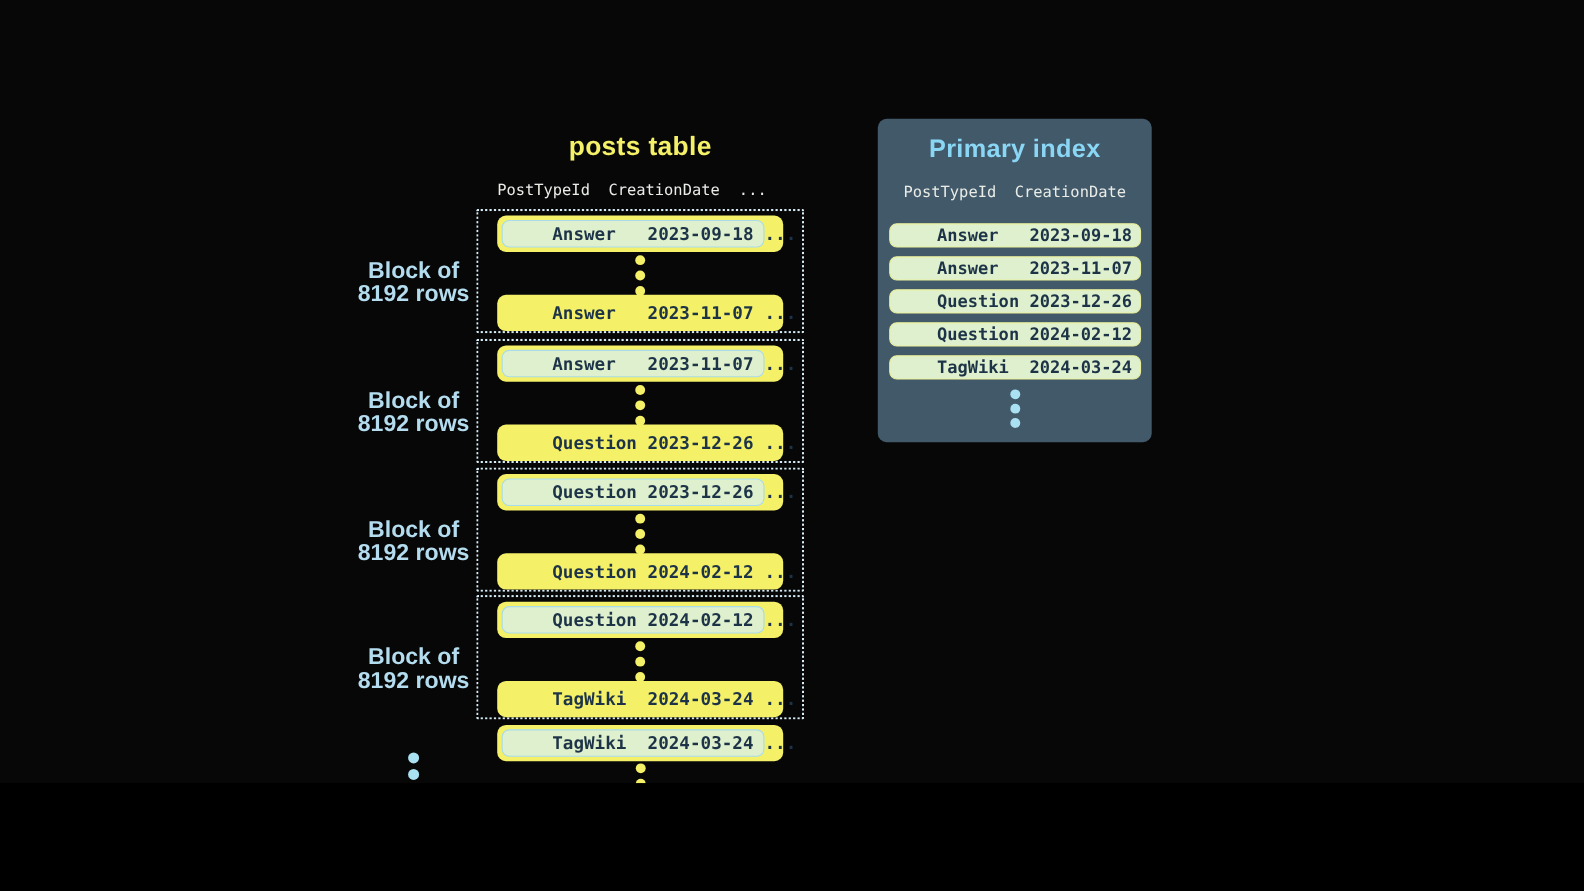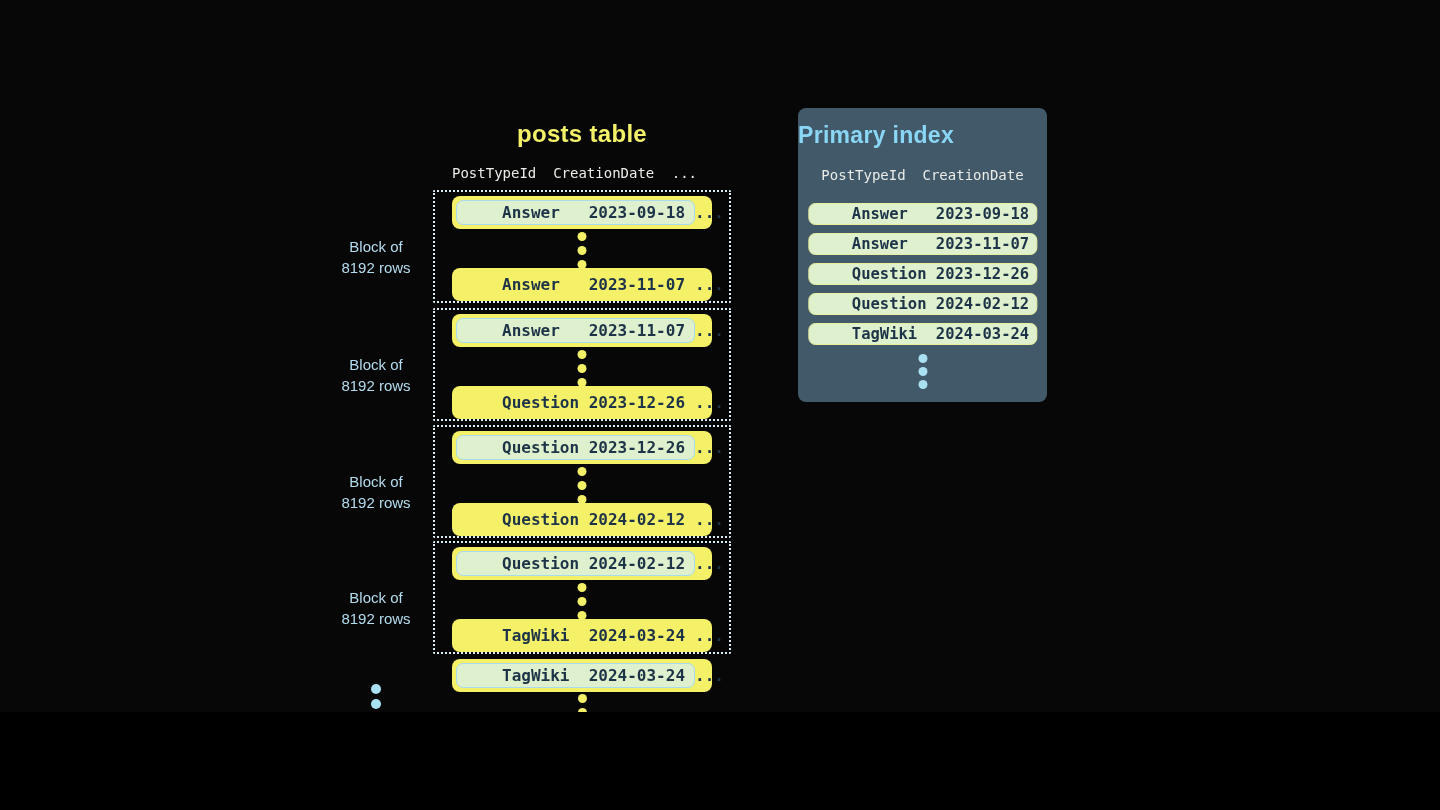--- a/index.html
+++ b/index.html
@@ -40,21 +40,21 @@
 
   .block{
     position:absolute;left:433px;width:298px;height:113px;
     border:2px dotted var(--block-border);border-radius:2px;
     box-sizing:border-box;
   }
   .block-label{
     position:absolute;right:100%;margin-right:4px;width:110px;
     top:50%;transform:translateY(calc(-50% + 10px));
     text-align:center;color:var(--label-blue);
-    font-size:15px;line-height:21px;font-weight:400;
+    font-size:21px;line-height:21px;font-weight:700;
   }
   .trow{
     position:absolute;left:17px;width:260px;height:33px;
     background:var(--accent-yellow);border-radius:8px;
     display:flex;align-items:center;
     padding:0 13px 0 4px;box-sizing:border-box;
     font-family:"DejaVu Sans Mono",monospace;font-size:16px;font-weight:bold;
     color:var(--row-text);
   }
   .trow.r1{top:4px;}
@@ -83,21 +83,21 @@
   .left-dots-blue{position:absolute;left:371px;top:684px;width:10px;}
   .left-dots-blue i{display:block;width:10px;height:10px;border-radius:50%;
     background:var(--dot-blue);margin:0 auto 5px auto;}
 
   
   .panel{
     position:absolute;left:798px;top:108px;width:249px;height:294px;
     background:var(--panel-bg);border-radius:8px;
   }
   .panel-title{
-    position:absolute;top:14px;left:0;right:0;
+    position:absolute;top:14px;left:0;right:0;text-align:center;
     color:var(--panel-title);font-size:23px;font-weight:600;letter-spacing:.3px;
   }
   .panel-headers{
     position:absolute;top:59px;left:0;right:0;
     display:flex;justify-content:center;
     color:var(--header-text);
     font-family:"DejaVu Sans Mono",monospace;font-size:14px;font-weight:500;
   }
   .panel-headers .col1{display:inline-block;width:12ch;}
   .entry{

